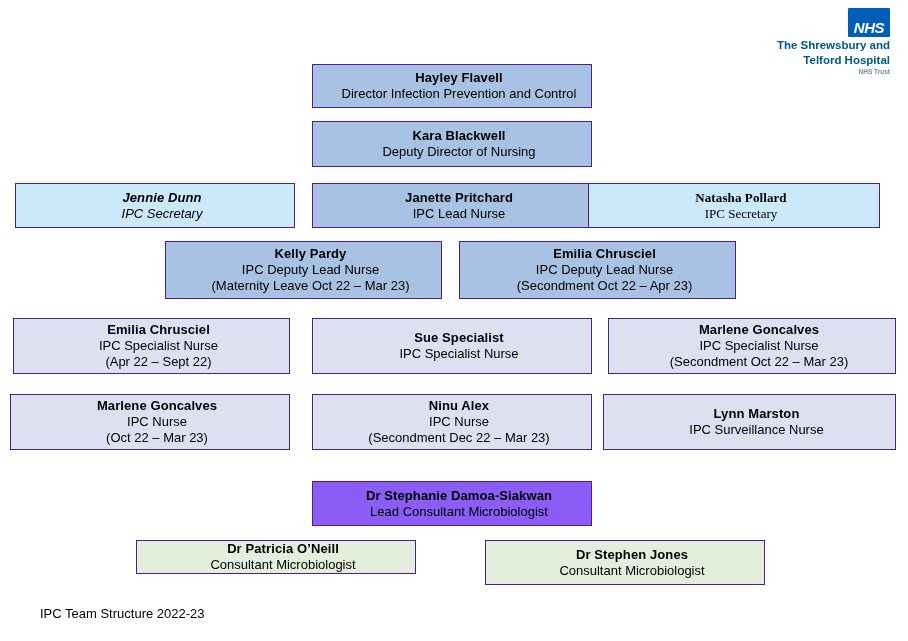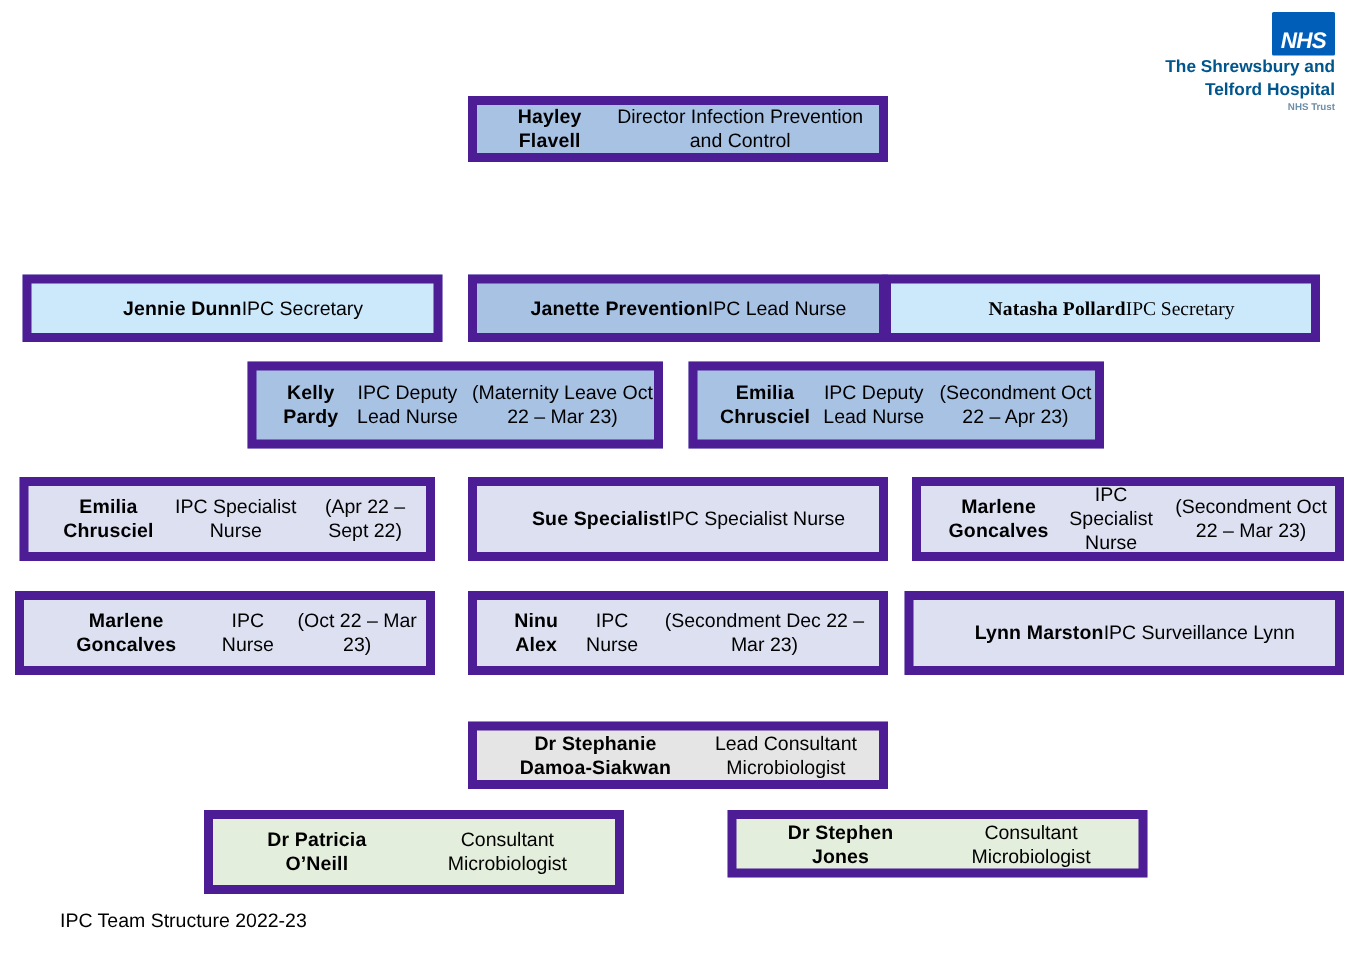--- a/index.html
+++ b/index.html
@@ -59,22 +59,23 @@
     position: absolute;
     left: 0;
     top: 0;
     width: 908px;
     height: 641px;
   }
 
   .node {
     position: absolute;
     box-sizing: border-box;
-    border: 6px solid #4c1d95;
+    border: 1px solid #4c1d95;
     display: flex;
+    flex-direction: column;
     align-items: center;
     justify-content: center;
     text-align: center;
     line-height: 16px;
     padding-left: 14px;
   }
   .node .name {
     font-size: 13px;
     font-weight: bold;
     letter-spacing: 0.1px;
@@ -85,21 +86,21 @@
   }
   .node .note {
     font-size: 13px;
     font-weight: normal;
   }
 
   
   .fill-blue-mid   { background: #A8C2E3; }
   .fill-blue-light { background: #CCE8FB; }
   .fill-lavender   { background: #DCE0F1; }
-  .fill-green-mid  { background: #e5e5e5; }
+  .fill-green-mid  { background: #8b5cf6; }
   .fill-green-light{ background: #E4EEDC; }
 
   
   #caption {
     position: absolute;
     left: 40px;
     top: 606px;
     font-size: 13px;
     color: #000000;
   }
@@ -112,26 +113,30 @@
   <span class="trust-name">The Shrewsbury and</span>
   <span class="trust-name">Telford Hospital</span>
   <span class="trust-sub">NHS Trust</span>
 </div>
 
 <div id="org-chart">
     <div class="node fill-blue-mid" style="left: 312px; top: 64px; width: 280px; height: 44px;">
       <div class="name">Hayley Flavell</div>
       <div class="role">Director Infection Prevention and Control</div>
     </div>
-    <div class="node fill-blue-light" style="left: 15px; top: 183px; width: 280px; height: 45px;">
+    <div class="node fill-blue-mid" style="left: 312px; top: 121px; width: 280px; height: 46px;">
+      <div class="name">Kara Blackwell</div>
+      <div class="role">Deputy Director of Nursing</div>
+    </div>
+    <div class="node fill-blue-light" style="left: 15px; top: 183px; width: 280px; height: 45px; font-style: italic;">
       <div class="name">Jennie Dunn</div>
       <div class="role">IPC Secretary</div>
     </div>
     <div class="node fill-blue-mid" style="left: 312px; top: 183px; width: 280px; height: 45px;">
-      <div class="name">Janette Prevention</div>
+      <div class="name">Janette Pritchard</div>
       <div class="role">IPC Lead Nurse</div>
     </div>
     <div class="node fill-blue-light" style="left: 588px; top: 183px; width: 292px; height: 45px; font-family: Liberation Serif, serif;">
       <div class="name">Natasha Pollard</div>
       <div class="role">IPC Secretary</div>
     </div>
     <div class="node fill-blue-mid" style="left: 165px; top: 241px; width: 277px; height: 58px;">
       <div class="name">Kelly Pardy</div>
       <div class="role">IPC Deputy Lead Nurse</div>
       <div class="note">(Maternity Leave Oct 22 – Mar 23)</div>
@@ -160,27 +165,27 @@
       <div class="role">IPC Nurse</div>
       <div class="note">(Oct 22 – Mar 23)</div>
     </div>
     <div class="node fill-lavender" style="left: 312px; top: 394px; width: 280px; height: 56px;">
       <div class="name">Ninu Alex</div>
       <div class="role">IPC Nurse</div>
       <div class="note">(Secondment Dec 22 – Mar 23)</div>
     </div>
     <div class="node fill-lavender" style="left: 603px; top: 394px; width: 293px; height: 56px;">
       <div class="name">Lynn Marston</div>
-      <div class="role">IPC Surveillance Lynn</div>
+      <div class="role">IPC Surveillance Nurse</div>
     </div>
     <div class="node fill-green-mid" style="left: 312px; top: 481px; width: 280px; height: 45px;">
       <div class="name">Dr Stephanie Damoa-Siakwan</div>
       <div class="role">Lead Consultant Microbiologist</div>
     </div>
-    <div class="node fill-green-light" style="left: 136px; top: 540px; width: 280px; height: 56px;">
+    <div class="node fill-green-light" style="left: 136px; top: 540px; width: 280px; height: 34px;">
       <div class="name">Dr Patricia O’Neill</div>
       <div class="role">Consultant Microbiologist</div>
     </div>
     <div class="node fill-green-light" style="left: 485px; top: 540px; width: 280px; height: 45px;">
       <div class="name">Dr Stephen Jones</div>
       <div class="role">Consultant Microbiologist</div>
     </div>
   </div>
 
 <div id="caption">IPC Team Structure 2022-23</div>

